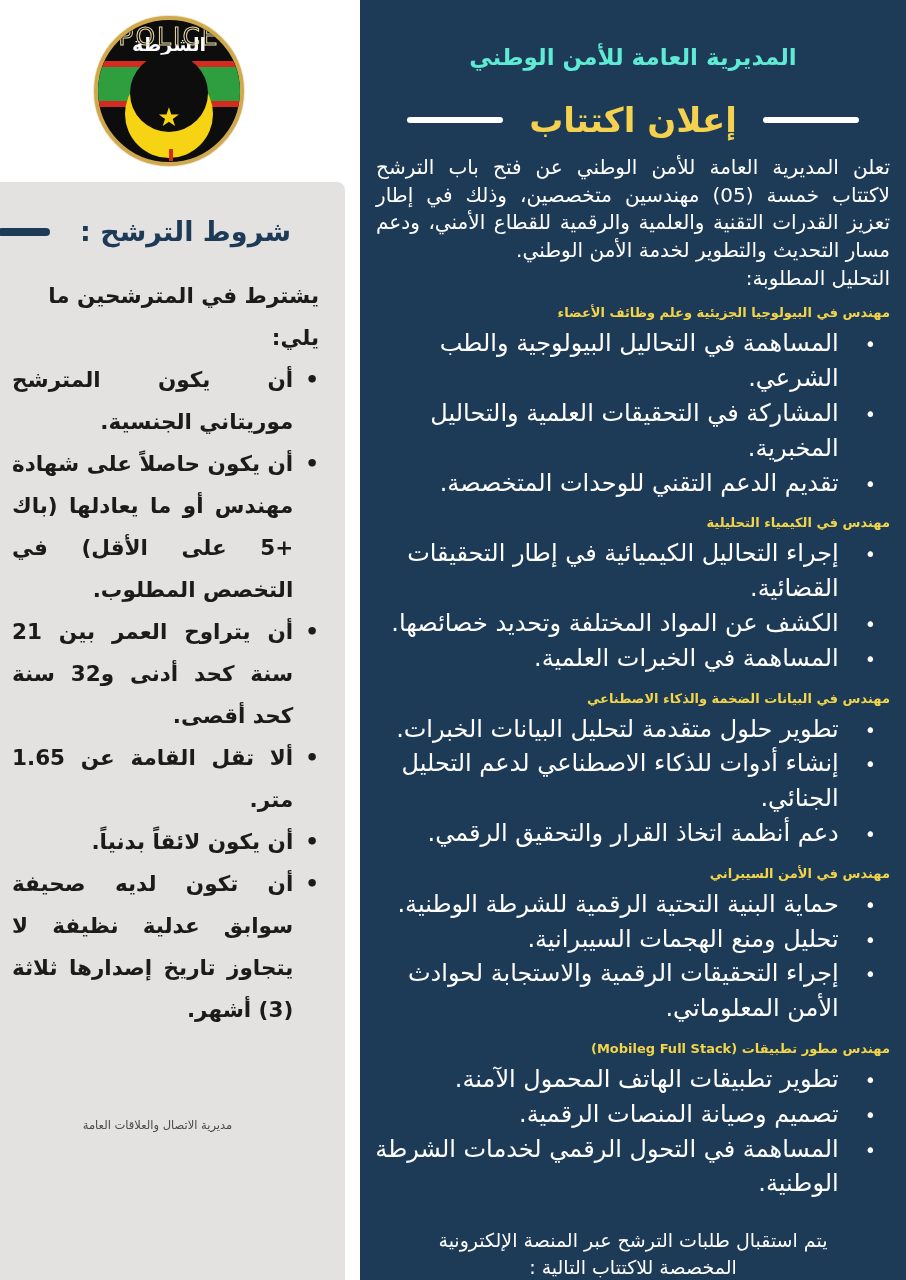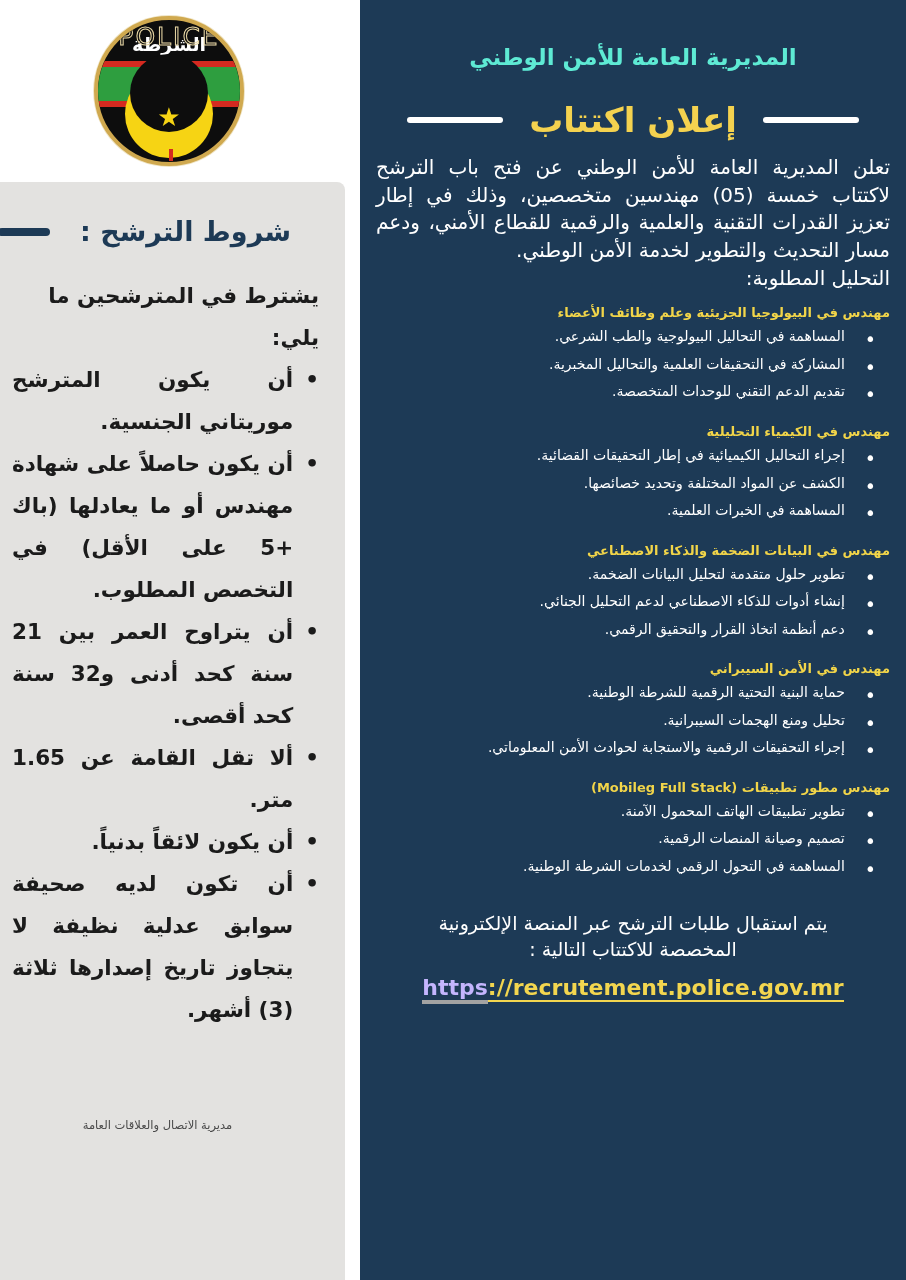--- a/index.html
+++ b/index.html
@@ -11,21 +11,21 @@
     background:#1d3a56;color:#ffffff;direction:rtl;box-sizing:border-box;
     padding:44px 14px 0 14px;}
   .org-title{color:#5eead4;font-weight:bold;font-size:23px;text-align:center;margin:0 0 24px 0;}
   .announce-row{display:flex;align-items:center;justify-content:center;gap:26px;margin:30px 0 14px 0;}
   .announce-dash{width:96px;height:6px;border-radius:3px;background:#ffffff;flex:0 0 auto;}
   .announce-title{color:#f4d24f;font-weight:bold;font-size:34px;white-space:nowrap;}
   .intro-par{font-size:20px;line-height:1.38;text-align:justify;margin:10px 2px 0 2px;}
   .spec-label{font-size:20px;margin:2px 2px 0 2px;}
   .job-title{color:#f2d549;font-weight:bold;font-size:13px;margin:15px 2px 6px 2px;}
   .job-bullets{margin:0;}
-  .jbullet{display:flex;gap:20px;padding-right:16px;font-size:14px;line-height:1.45;}
+  .jbullet{display:flex;gap:26px;padding-right:16px;font-size:24px;line-height:1.45;}
   .jbullet .dot{flex:0 0 auto;}
   .jbullet .dot::before{content:"•";color:#ffffff;font-size:19px;}
   .jbullet .btxt{flex:1;}
   .apply-note{font-size:19px;line-height:1.4;text-align:center;margin:26px 30px 0 30px;}
   .apply-url{display:block;text-align:center;margin-top:12px;direction:ltr;
     font-size:22px;font-weight:bold;text-decoration:none;}
   .apply-url .scheme{color:#c4b5fd;border-bottom:4px solid #a3a3a3;}
   .apply-url .rest{color:#f3d64f;border-bottom:2px solid #f3d64f;}
 
   
@@ -167,21 +167,21 @@
             <span class="btxt">المساهمة في الخبرات العلمية.</span>
           </div>
       </div>
     </div>
 
     <div>
       <div class="job-title">مهندس في البيانات الضخمة والذكاء الاصطناعي</div>
       <div class="job-bullets">
         <div class="jbullet">
             <span class="dot"></span>
-            <span class="btxt">تطوير حلول متقدمة لتحليل البيانات الضخمة.</span>
+            <span class="btxt">تطوير حلول متقدمة لتحليل البيانات الخبرات.</span>
           </div>
         <div class="jbullet">
             <span class="dot"></span>
             <span class="btxt">إنشاء أدوات للذكاء الاصطناعي لدعم التحليل الجنائي.</span>
           </div>
         <div class="jbullet">
             <span class="dot"></span>
             <span class="btxt">دعم أنظمة اتخاذ القرار والتحقيق الرقمي.</span>
           </div>
       </div>

